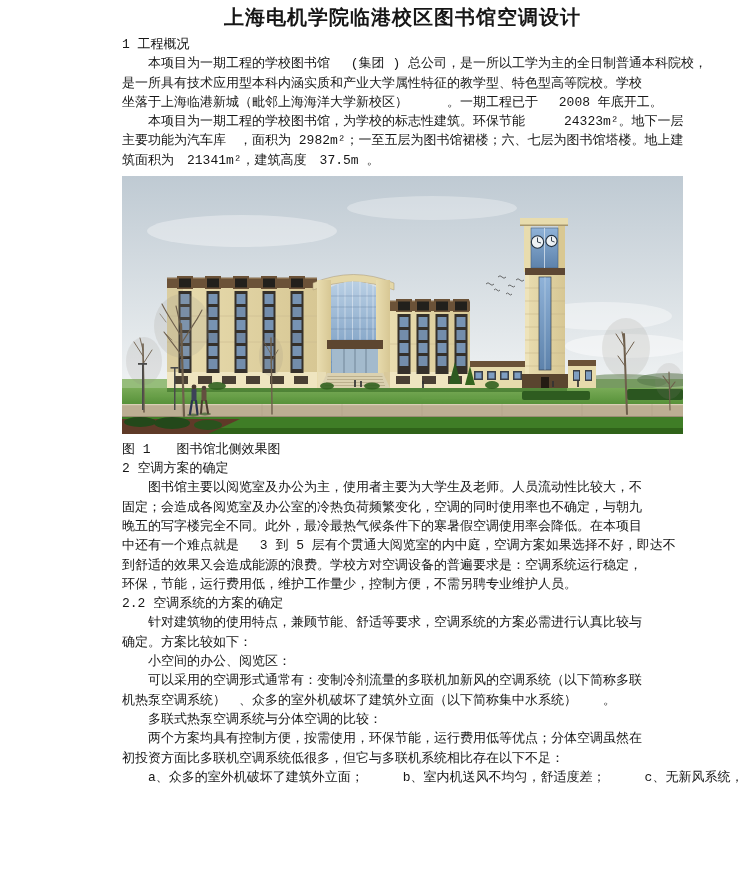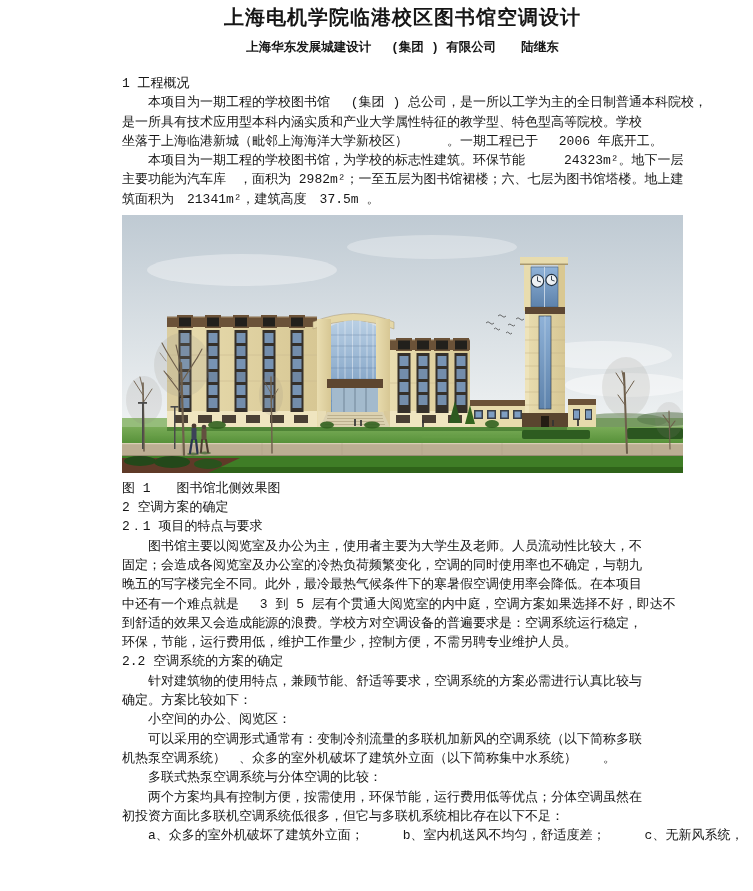--- a/index.html
+++ b/index.html
@@ -36,27 +36,26 @@
   .cornice{fill:var(--cornice,#6b5238);}
   .pathband{fill:var(--path,#bcae93);}
 </style>
 </head>
 <body>
 
 <div class="page">
   <div class="content">
 
     <div class="doc-title">上海电机学院临港校区图书馆空调设计</div>
-    <div class="byline">上海华东发展城建设计　 (集团 ) 有限公司　　陆继东</div>
 
     <div>
         <div class="tline heading">1 工程概况</div>
         <div class="tline line">　　本项目为一期工程的学校图书馆　 (集团 ) 总公司，是一所以工学为主的全日制普通本科院校，</div>
         <div class="tline line">是一所具有技术应用型本科内涵实质和产业大学属性特征的教学型、特色型高等院校。学校</div>
-        <div class="tline line">坐落于上海临港新城（毗邻上海海洋大学新校区）　　　。一期工程已于　 2006 年底开工。</div>
+        <div class="tline line">坐落于上海临港新城（毗邻上海海洋大学新校区）　　　。一期工程已于　 2008 年底开工。</div>
         <div class="tline line">　　本项目为一期工程的学校图书馆，为学校的标志性建筑。环保节能　　　24323m²。地下一层</div>
         <div class="tline line">主要功能为汽车库　，面积为 2982m²；一至五层为图书馆裙楼；六、七层为图书馆塔楼。地上建</div>
         <div class="tline line">筑面积为　21341m²，建筑高度　37.5m 。</div>
       </div>
 
     <div class="figure-wrap">
       <svg viewBox="0 0 561 258" width="561" height="258" role="img" aria-hidden="true">
         <defs>
           <linearGradient id="skyG" x1="0" y1="0" x2="0" y2="1">
             <stop offset="0" style="stop-color:var(--sky-top,#bfcad3)"></stop>
@@ -302,21 +301,20 @@
           <path d="M384,118 q1.5,-2 3,0 q1.5,2 3,0"></path>
           <path d="M372,114 q1.5,-2 3,0 q1.5,2 3,0"></path>
         </g>
       </svg>
     </div>
 
     <div class="caption">图 1　　图书馆北侧效果图</div>
 
     <div>
         <div class="tline heading">2 空调方案的确定</div>
-        <div class="tline heading">2．1 项目的特点与要求</div>
         <div class="tline line">　　图书馆主要以阅览室及办公为主，使用者主要为大学生及老师。人员流动性比较大，不</div>
         <div class="tline line">固定；会造成各阅览室及办公室的冷热负荷频繁变化，空调的同时使用率也不确定，与朝九</div>
         <div class="tline line">晚五的写字楼完全不同。此外，最冷最热气候条件下的寒暑假空调使用率会降低。在本项目</div>
         <div class="tline line">中还有一个难点就是　 3 到 5 层有个贯通大阅览室的内中庭，空调方案如果选择不好，即达不</div>
         <div class="tline line">到舒适的效果又会造成能源的浪费。学校方对空调设备的普遍要求是：空调系统运行稳定，</div>
         <div class="tline line">环保，节能，运行费用低，维护工作量少，控制方便，不需另聘专业维护人员。</div>
         <div class="tline heading">2.2 空调系统的方案的确定</div>
         <div class="tline line">　　针对建筑物的使用特点，兼顾节能、舒适等要求，空调系统的方案必需进行认真比较与</div>
         <div class="tline line">确定。方案比较如下：</div>
         <div class="tline line">　　小空间的办公、阅览区：</div>

